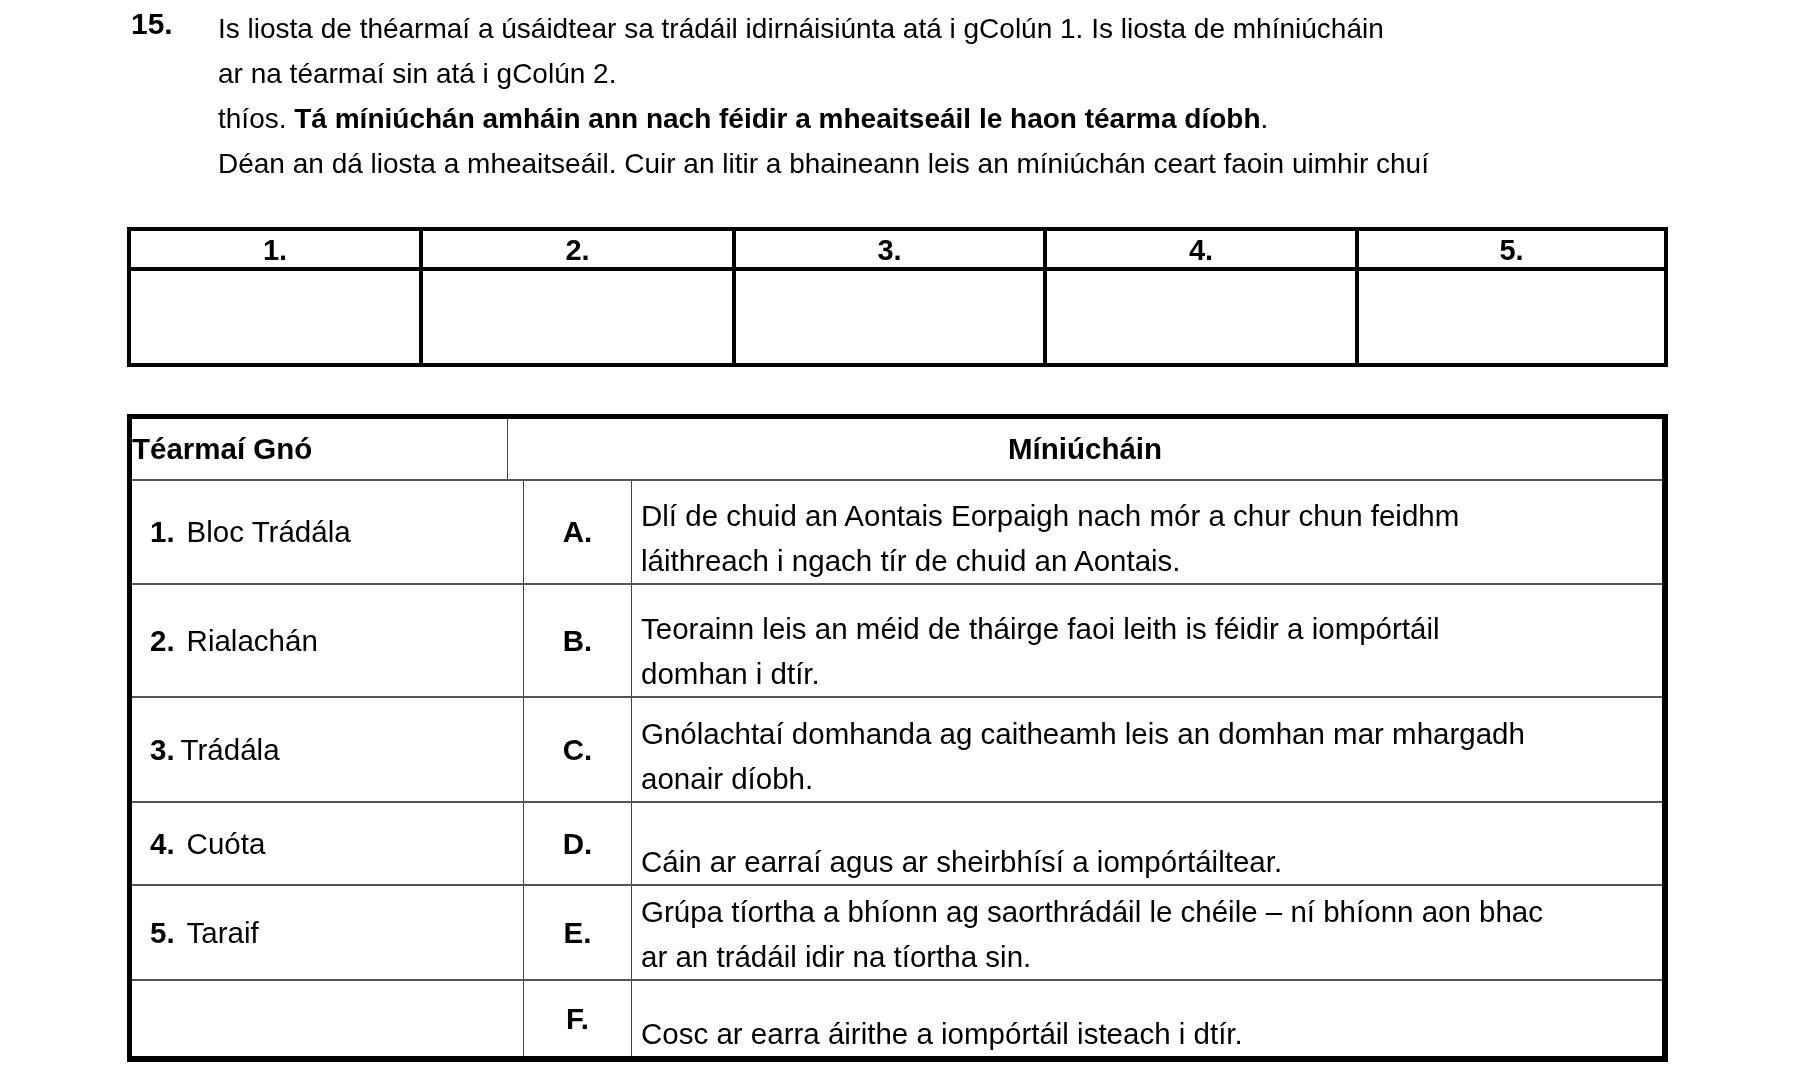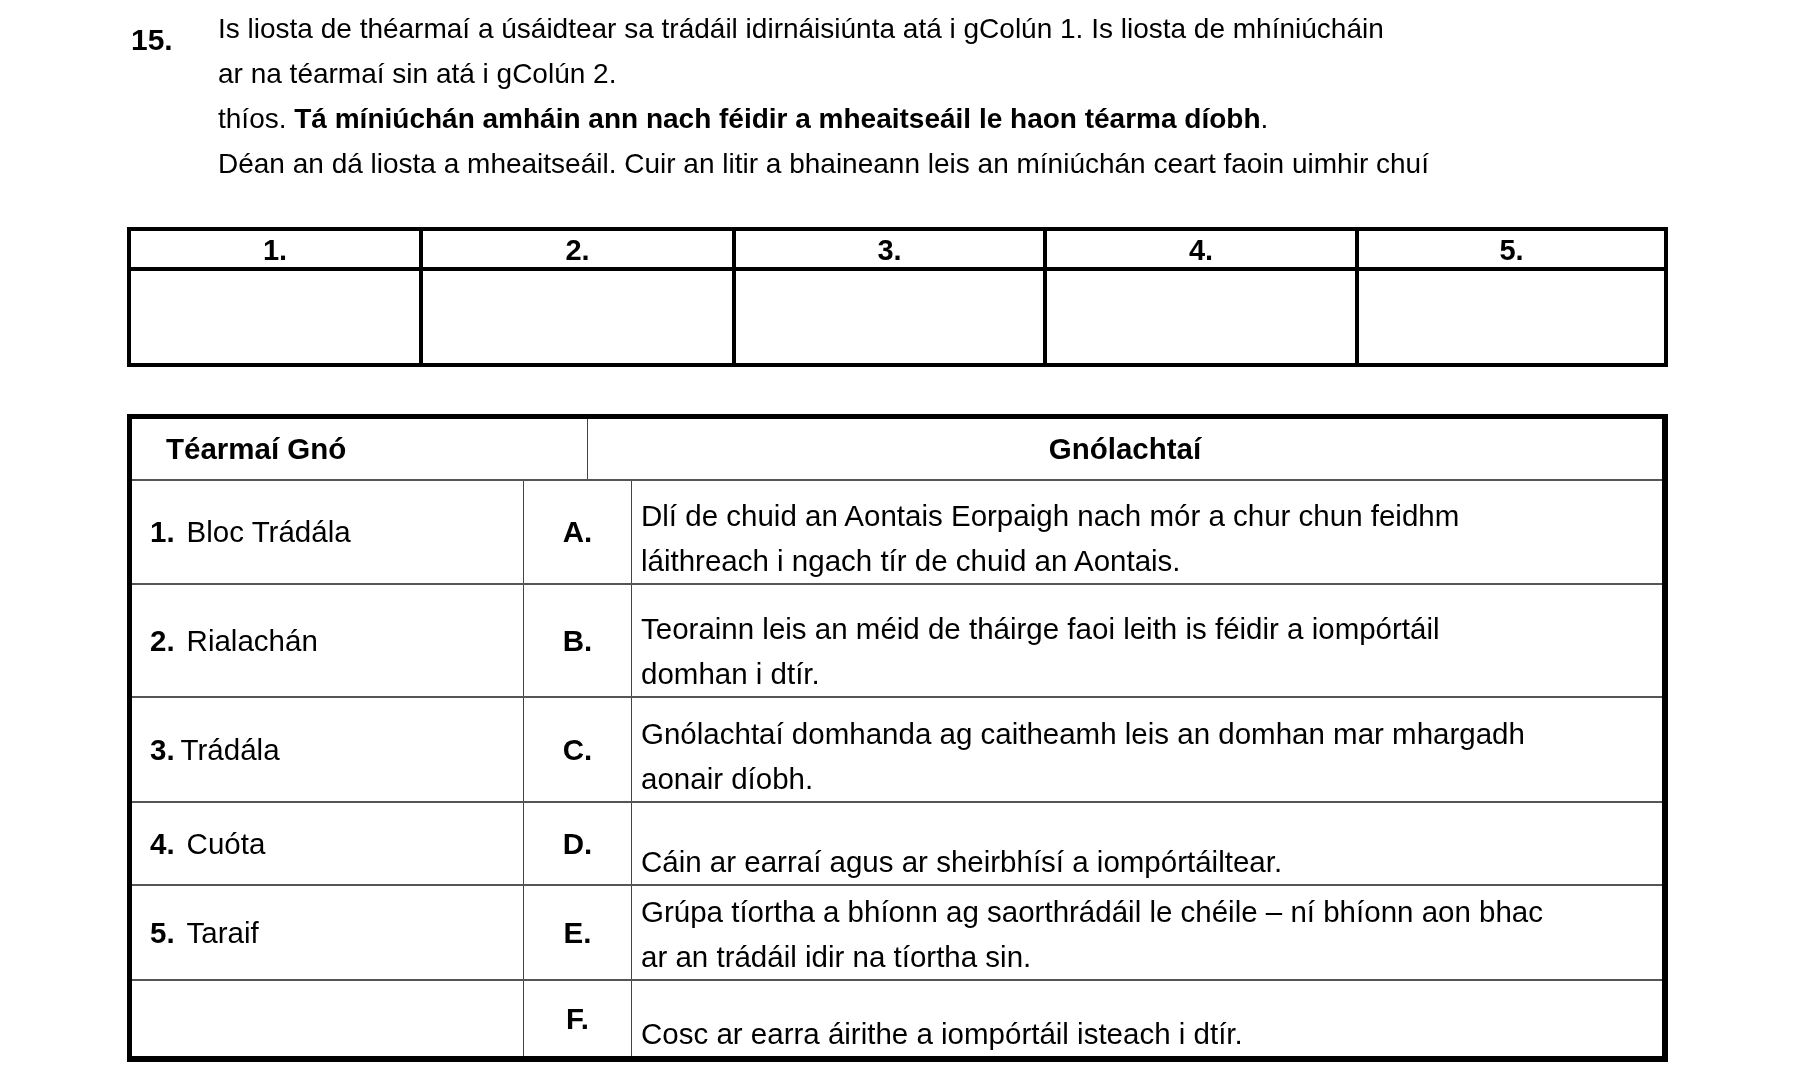--- a/index.html
+++ b/index.html
@@ -1,18 +1,18 @@
 <!DOCTYPE html>
 <html><head>
 <meta charset="utf-8">
 <style>
   html, body { margin:0; padding:0; background:#ffffff; }
   body { width:1818px; height:1068px; position:relative; overflow:hidden;
          font-family:"Liberation Sans", "DejaVu Sans", sans-serif; color:#000; }
-  .q-number { position:absolute; left:131px; top:6px; font-size:30px; font-weight:bold; line-height:36px;margin-top:16px; }
+  .q-number { position:absolute; left:131px; top:6px; font-size:30px; font-weight:bold; line-height:36px; }
   .instructions { position:absolute; left:218px; top:6px; width:1480px; font-size:28px; line-height:45px; }
   .instructions .line { display:block; white-space:nowrap; }
   .instructions b { font-weight:bold; }
 
   
   .answer-grid { position:absolute; left:127px; top:227px; width:1541px; height:140px;
                  border:4px solid #000; box-sizing:border-box; display:grid;
                  grid-template-columns:292px 313px 311px 312px 1fr; grid-template-rows:40px 1fr; }
   .answer-grid .cell { border-right:4px solid #000; box-sizing:border-box; }
   .answer-grid .cell.last { border-right:none; }
@@ -21,21 +21,21 @@
   
   .match-table { position:absolute; left:127px; top:414px; width:1541px; height:648px;
                  border:5px solid #000; border-right-width:6px; border-bottom-width:6px; box-sizing:border-box; }
   .match-row { position:absolute; left:0; right:0; display:flex; border-bottom:2px solid #555; box-sizing:border-box; }
   .match-row.last { border-bottom:none; }
   .c-term { width:392px; border-right:1.5px solid #444; box-sizing:border-box; display:flex; align-items:center; padding-left:18px; font-size:29.5px; }
   .c-letter { width:108px; border-right:1.5px solid #444; box-sizing:border-box; display:flex; align-items:center; justify-content:center; font-weight:bold; font-size:29.5px; }
   .c-def { flex:1; box-sizing:border-box; display:flex; align-items:flex-end; padding-left:9px; font-size:29.5px; line-height:45px; }
   .c-def .def-text { display:block; }
   .term-num { font-weight:bold; margin-right:12px; }
-  .header-row .h-term { width:456px; border-right:1.5px solid #444; box-sizing:border-box; font-weight:bold; font-size:29.5px; display:flex; align-items:center; padding-left:34px; }
+  .header-row .h-term { width:376px; border-right:1.5px solid #444; box-sizing:border-box; font-weight:bold; font-size:29.5px; display:flex; align-items:center; }
   .header-row .h-def { flex:1; font-weight:bold; font-size:29.5px; display:flex; align-items:center; justify-content:center; }
 </style>
 </head>
 <body>
 
 <div class="q-number">15.</div>
 
 <div class="instructions">
   <span class="line">Is liosta de théarmaí a úsáidtear sa trádáil idirnáisiúnta atá i gColún 1. Is liosta de mhíniúcháin</span>
   <span class="line">ar na téarmaí sin atá i gColún 2.</span>
@@ -52,21 +52,21 @@
   <div class="cell"></div>
   <div class="cell"></div>
   <div class="cell"></div>
   <div class="cell"></div>
   <div class="cell last"></div>
 </div>
 
 <div class="match-table">
   <div class="match-row header-row" style="top:0;height:62px;">
     <div class="h-term">Téarmaí Gnó</div>
-    <div class="h-def">Gnólachtaí</div>
+    <div class="h-def">Míniúcháin</div>
   </div>
 
   <div class="match-row" style="top:62px;height:104px;">
     <div class="c-term">
         <span class="term-num">1.</span>
         <span>Bloc Trádála</span>
       </div>
     <div class="c-letter">A.</div>
     <div class="c-def">
         <div>

